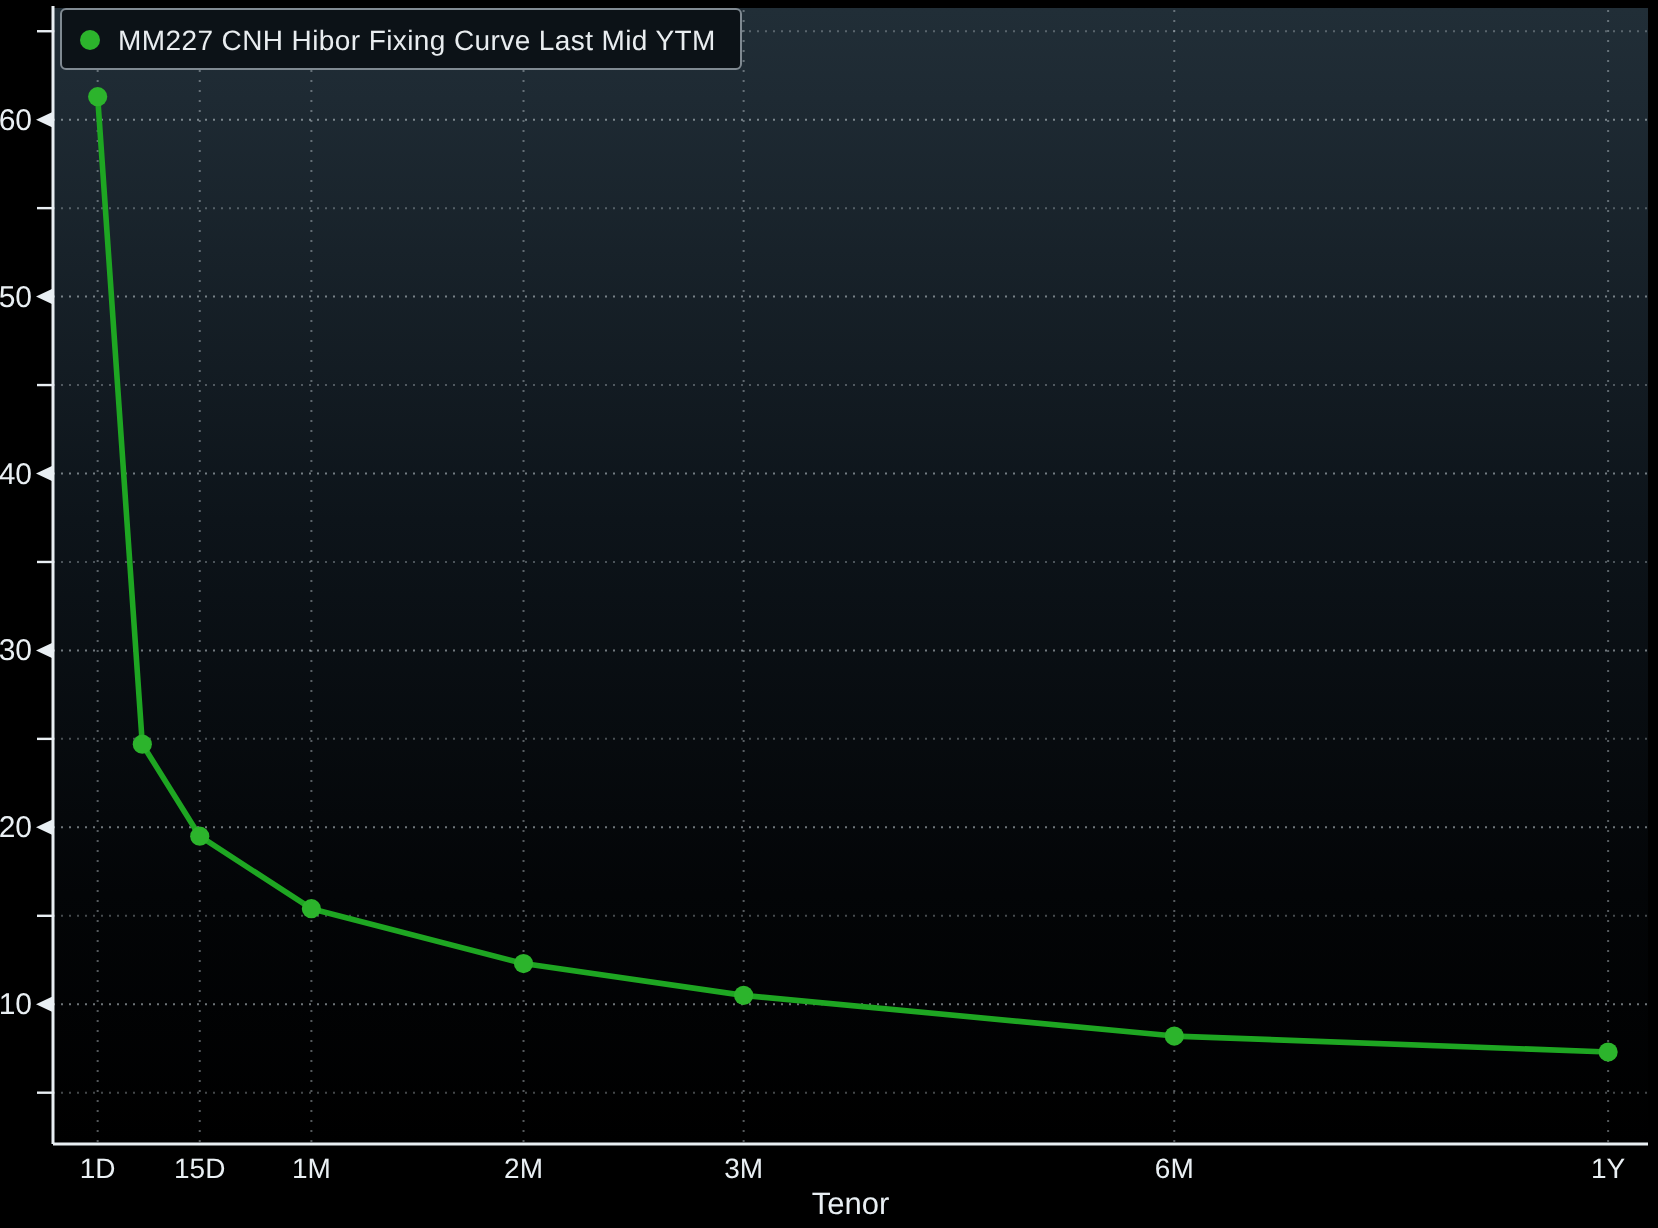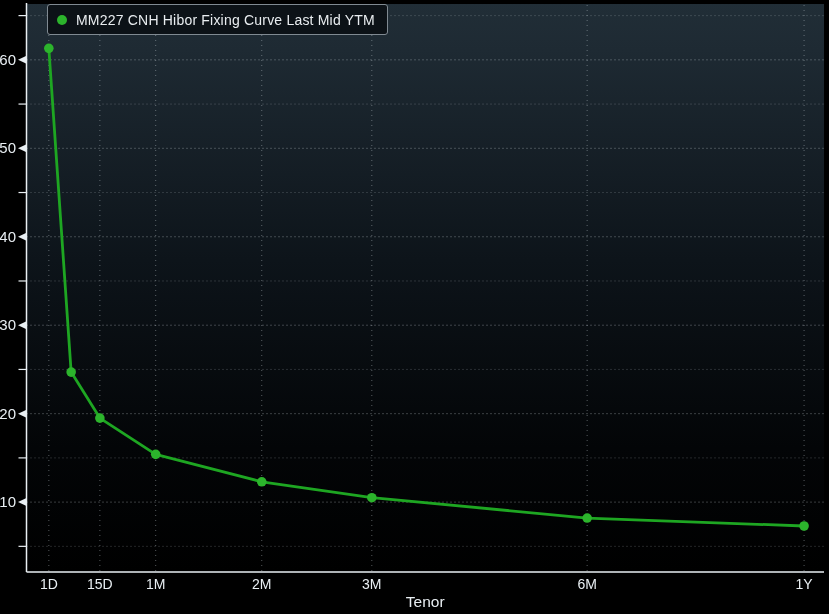--- a/index.html
+++ b/index.html
@@ -21,21 +21,20 @@
     top: 4px;
     display: flex;
     align-items: center;
     gap: 9px;
     padding: 6px 12px 6px 9px;
     background: #0c1217;
     border: 1px solid #808a92;
     border-radius: 3px;
     box-sizing: border-box;
     height: 31px;
-    margin-left: 17px;
   }
   .legend-dot {
     width: 10px;
     height: 10px;
     border-radius: 50%;
     background: #2cb42c;
     flex: 0 0 auto;
   }
   .legend-label {
     color: #e9edf0;

